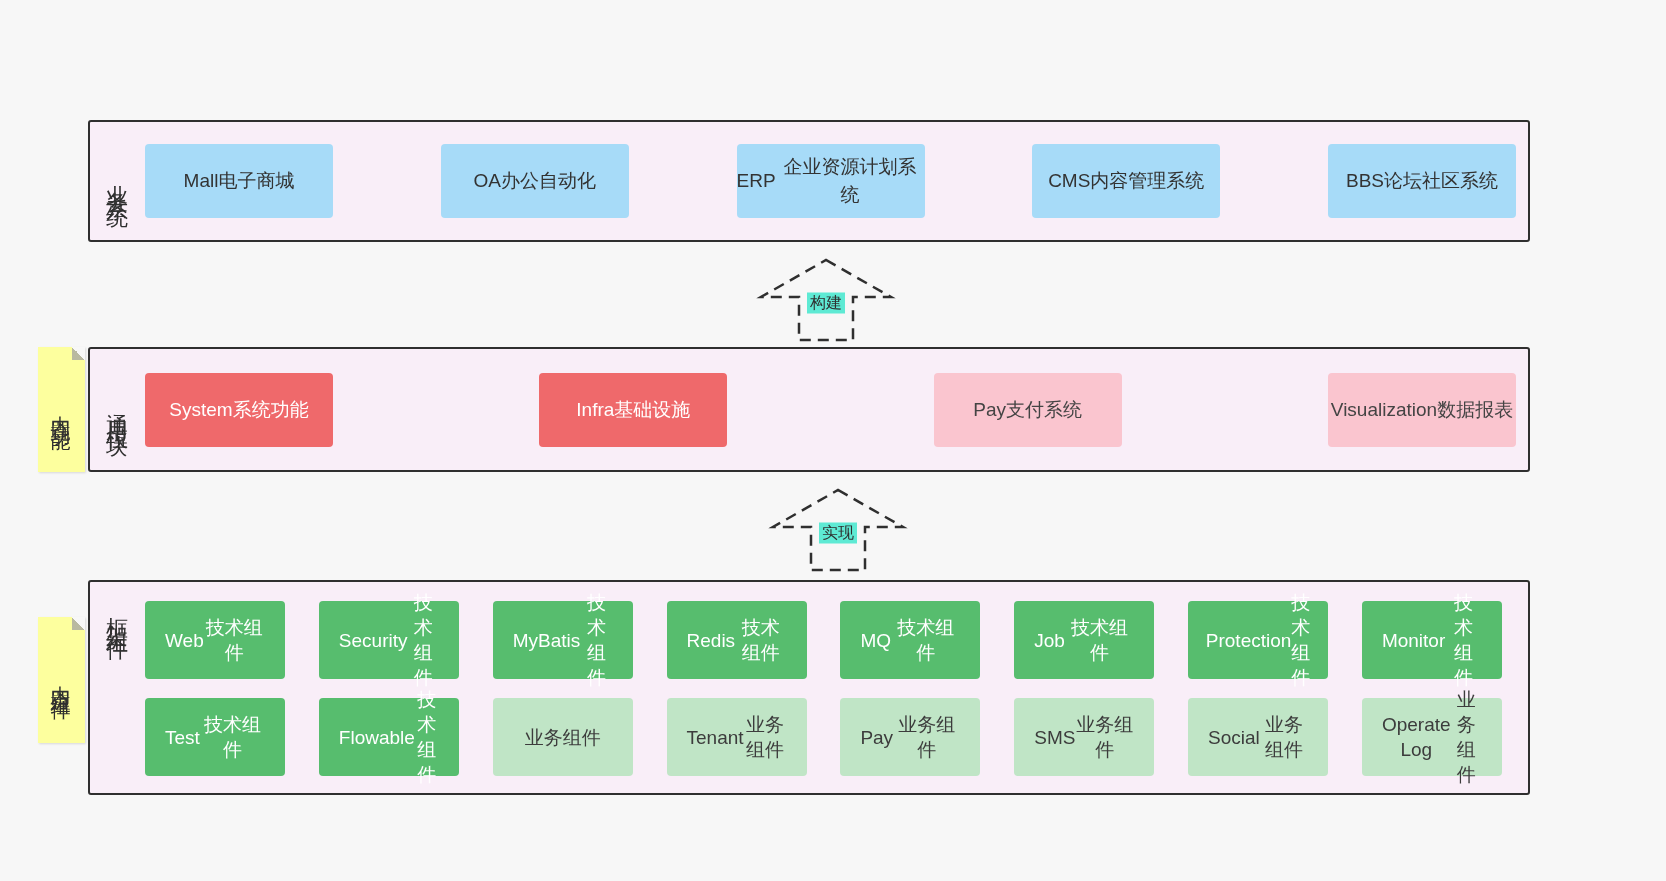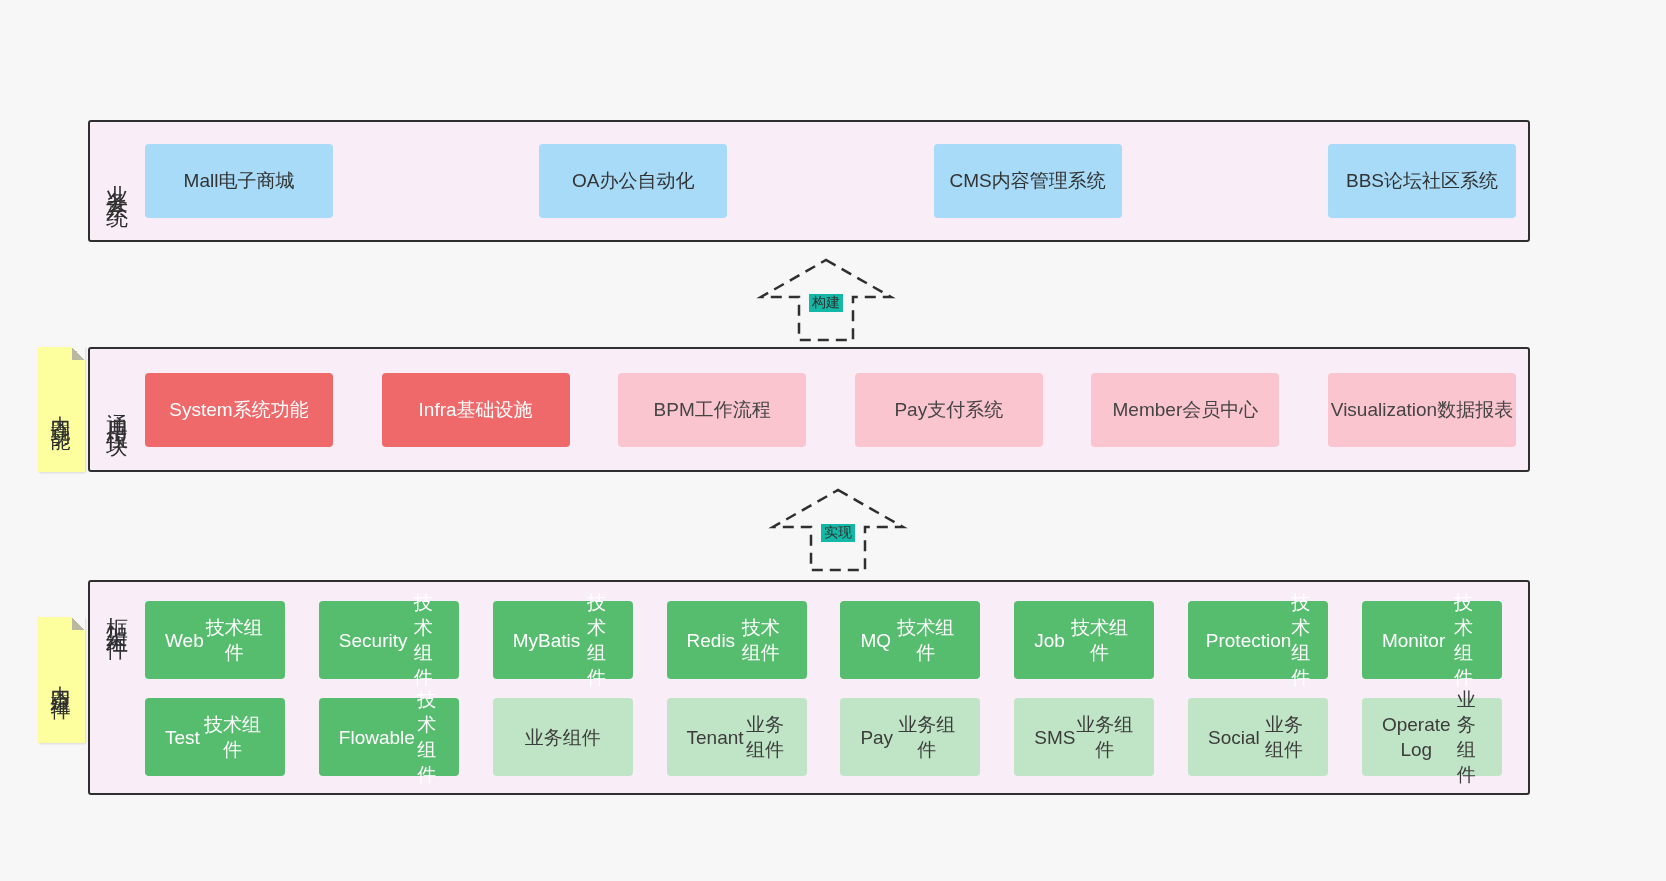--- a/index.html
+++ b/index.html
@@ -79,22 +79,22 @@
   .green      { background: #57bd6e; color: #ffffff; }
   .lightgreen { background: #c0e5c6; color: #3c3c3c; }
 
   
   .arrow { position: absolute; width: 140px; height: 86px; }
   .arrow-label {
     position: absolute;
     left: 50%;
     top: 46px;
     transform: translate(-50%, -50%);
-    background: #14b8a6;
-    font-size: 14px;
+    background: #5eead4;
+    font-size: 16px;
     padding: 0 3px;
     color: #2f2f2f;
     white-space: nowrap;
   }
 
   
   .sticky {
     position: absolute;
     left: 38px;
     width: 47px;
@@ -130,20 +130,24 @@
   <div class="row">
     <div class="box box-wide blue">
       <div>Mall</div>
       <div>电子商城</div>
     </div>
     <div class="box box-wide blue">
       <div>OA</div>
       <div>办公自动化</div>
     </div>
     <div class="box box-wide blue">
+      <div>ERP</div>
+      <div>企业资源计划系统</div>
+    </div>
+    <div class="box box-wide blue">
       <div>CMS</div>
       <div>内容管理系统</div>
     </div>
     <div class="box box-wide blue">
       <div>BBS</div>
       <div>论坛社区系统</div>
     </div>
   </div>
 </div>
 
@@ -163,30 +167,22 @@
   <div class="row">
     <div class="box box-wide red">
       <div>System</div>
       <div>系统功能</div>
     </div>
     <div class="box box-wide red">
       <div>Infra</div>
       <div>基础设施</div>
     </div>
     <div class="box box-wide pink">
-      <div>BPM</div>
-      <div>工作流程</div>
-    </div>
-    <div class="box box-wide pink">
       <div>Pay</div>
       <div>支付系统</div>
-    </div>
-    <div class="box box-wide pink">
-      <div>Member</div>
-      <div>会员中心</div>
     </div>
     <div class="box box-wide pink">
       <div>Visualization</div>
       <div>数据报表</div>
     </div>
   </div>
 </div>
 
 <div class="arrow" style="left:768px; top:487px;">
   <svg width="140" height="86" viewBox="0 0 140 86">

